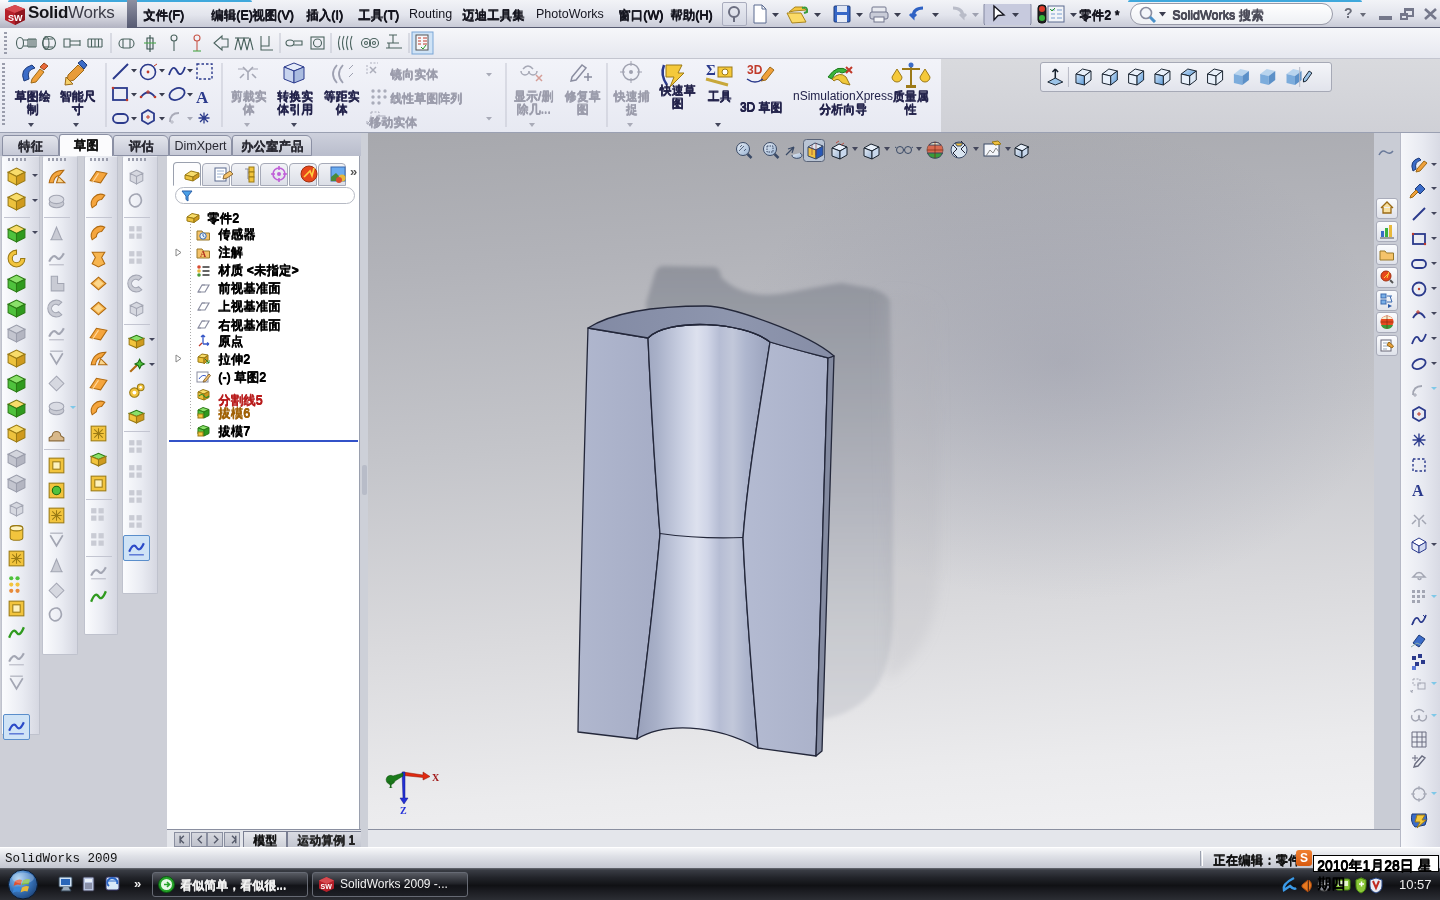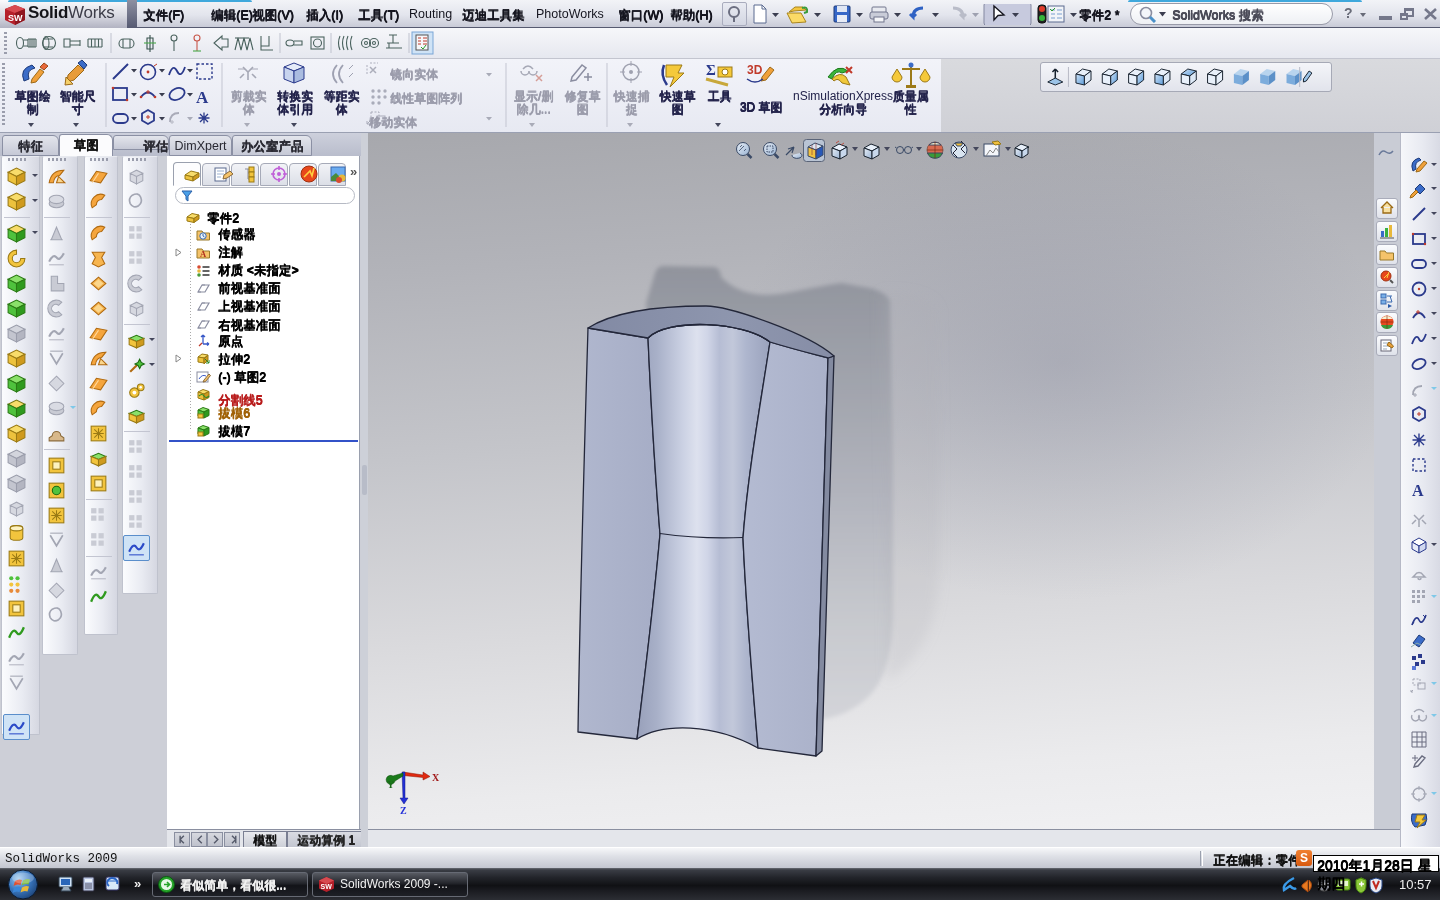--- a/index.html
+++ b/index.html
@@ -304,21 +304,21 @@
  <div class="ab t12 cj" style="left:55px;top:31px;width:45px">智能尺<br>寸</div>
  <div class="ab t12 cj gray" style="left:226px;top:31px;width:45px">剪裁实<br>体</div>
  <div class="ab t12 cj" style="left:272px;top:31px;width:46px">转换实<br>体引用</div>
  <div class="ab t12 cj" style="left:319px;top:31px;width:45px">等距实<br>体</div>
  <div class="ab cj gray" style="left:390px;top:7px;font-size:12px">镜向实体</div>
  <div class="ab cj gray" style="left:390px;top:31px;font-size:12px">线性草图阵列</div>
  <div class="ab cj gray" style="left:369px;top:55px;font-size:12px">移动实体</div>
  <div class="ab t12 cj gray" style="left:510px;top:31px;width:47px">显示/删<br>除几...</div>
  <div class="ab t12 cj gray" style="left:560px;top:31px;width:45px">修复草<br>图</div>
  <div class="ab t12 cj gray" style="left:609px;top:31px;width:45px">快速捕<br>捉</div>
- <div class="ab t12 cj" style="left:655px;top:31px;width:45px">快速草<br>图</div>
+ <div class="ab t12 cj" style="left:655px;top:25px;width:45px">快速草<br>图</div>
  <div class="ab t12 cj" style="left:697px;top:31px;width:45px">工具</div>
  <div class="ab t12 cj" style="left:735px;top:42px;width:52px">3D 草图</div>
  <div class="ab t12" style="left:788px;top:31px;width:110px">nSimulationXpress<br><span class="cj">分析向导</span></div>
  <div class="ab t12 cj" style="left:888px;top:31px;width:45px">质量属<br>性</div>
  <div class="drop" style="left:28px;top:64px"></div>
  <div class="drop" style="left:73px;top:64px"></div>
  <div class="drop" style="left:244px;top:64px;border-top-color:#a9abb8"></div>
  <div class="drop" style="left:291px;top:64px"></div>
  <div class="drop" style="left:529px;top:64px;border-top-color:#a9abb8"></div>
  <div class="drop" style="left:627px;top:64px;border-top-color:#a9abb8"></div>
@@ -376,21 +376,21 @@
   <use href="#vcS" x="28"></use>
   <use href="#vcS" x="56"></use>
   <path d="M272 2 v20" stroke="#b6b8c4" fill="none"></path>
   <path d="M276 14 l6 -8 3 2 -6 8 -3 1 z" fill="#9cc4e8" stroke="#16202c"></path>
 </g>
  </svg>
 </div>
 <div id="tabs">
  <div class="ab cj" style="left:2px;top:2px;width:57px;height:21px;background:linear-gradient(#e3e5ec,#c6c9d6);border:1px solid #8b90a4;border-radius:3px 6px 0 0;font-size:12.5px;color:#2a2a33;text-align:center;line-height:20px">特征</div>
  <div class="ab cj" style="left:59px;top:1px;width:54px;height:22px;background:#fbfbfd;border:1px solid #8b90a4;border-bottom:none;border-radius:3px 6px 0 0;font-size:12.5px;color:#111;text-align:center;line-height:21px;z-index:2">草图</div>
- <div class="ab cj" style="left:113px;top:2px;width:56px;height:15px;background:linear-gradient(#e3e5ec,#c6c9d6);border:1px solid #8b90a4;border-radius:3px 6px 0 0;font-size:12.5px;color:#2a2a33;text-align:right;line-height:20px">评估</div>
+ <div class="ab cj" style="left:113px;top:2px;width:56px;height:21px;background:linear-gradient(#e3e5ec,#c6c9d6);border:1px solid #8b90a4;border-radius:3px 6px 0 0;font-size:12.5px;color:#2a2a33;text-align:center;line-height:20px">评估</div>
  <div class="ab" style="left:169px;top:2px;width:63px;height:21px;background:linear-gradient(#e3e5ec,#c6c9d6);border:1px solid #8b90a4;border-radius:3px 6px 0 0;font-size:12.5px;color:#2a2a33;text-align:center;line-height:20px">DimXpert</div>
  <div class="ab cj" style="left:232px;top:2px;width:80px;height:21px;background:linear-gradient(#e3e5ec,#c6c9d6);border:1px solid #8b90a4;border-radius:3px 6px 0 0;font-size:12.5px;color:#2a2a33;text-align:center;line-height:20px">办公室产品</div>
 </div>
 <div id="main">
  <svg width="0" height="0" style="position:absolute">
   <defs>
    <g id="gripv">
           <rect width="3" height="8" fill="none"></rect>
           <path d="M0 1 h3 M0 4 h3 M0 7 h3" stroke="#9a9dac"></path>
         </g>

